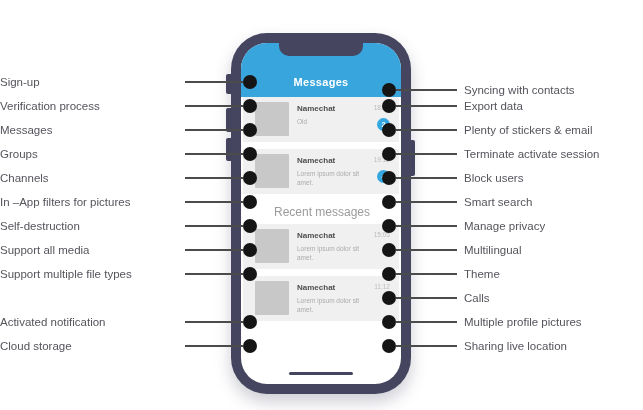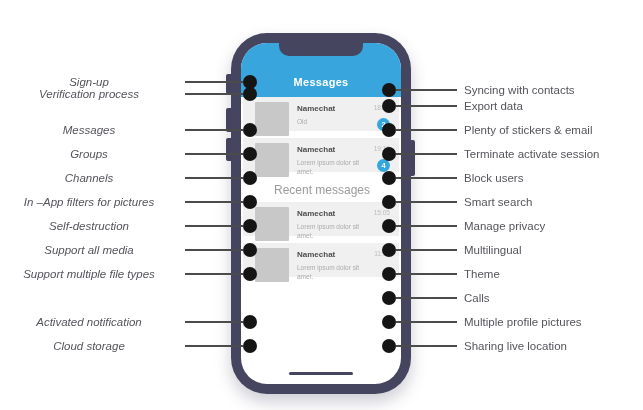--- a/index.html
+++ b/index.html
@@ -31,21 +31,21 @@
     height:54px;background:var(--header_blue,#38a5dc);
     display:flex;align-items:flex-end;justify-content:center;padding-bottom:9px;
     box-sizing:border-box;
   }
   .app-title{color:#fff;font-size:11px;font-weight:bold;letter-spacing:.3px;}
   .section-heading{
     margin:8px 10px 5px 12px;font-size:12px;color:#9b9b9b;
   }
   .section-heading.recent{margin-top:11px;text-align:center;}
   .chat-row{
-    position:relative;height:34px;margin:0 2px 7px 2px;background:var(--row_gray,#f0f0f1);
+    position:relative;height:45px;margin:0 2px 7px 2px;background:var(--row_gray,#f0f0f1);
   }
   .avatar{position:absolute;left:12px;top:5px;width:34px;height:34px;background:var(--avatar_gray,#c8c8c8);border-radius:1px;}
   .chat-name{position:absolute;left:54px;top:7px;font-size:8px;font-weight:bold;color:#4e4e50;}
   .chat-msg{position:absolute;left:54px;top:20px;width:66px;font-size:6.5px;line-height:1.45;color:#ababab;}
   .chat-time{position:absolute;right:9px;top:7px;font-size:6.5px;color:#bdbdbd;}
   .badge{
     position:absolute;right:9px;top:21px;width:13px;height:13px;border-radius:50%;
     background:var(--badge_blue,#35a7e0);color:#fff;font-size:7.5px;font-weight:bold;
     display:flex;align-items:center;justify-content:center;
   }
@@ -56,21 +56,21 @@
 
   
   .feature{
     position:absolute;height:20px;display:flex;align-items:center;z-index:3;
   }
   .feature.left{left:0;width:257px;}
   .feature.right{left:382px;width:261px;}
   .flabel{
     flex:1;font-size:11.5px;color:#54545c;white-space:nowrap;
   }
-  .feature.left  .flabel{text-align:center;padding-right:7px;font-style:italic;}
+  .feature.left  .flabel{text-align:left;padding-right:7px;}
   .feature.right .flabel{text-align:left;padding-left:7px;}
   .fline{height:1.4px;background:#4b4b4b;flex:0 0 auto;}
   .feature.left  .fline{width:58px;}
   .feature.right .fline{width:61px;}
   .fdot{
     flex:0 0 auto;width:14px;height:14px;border-radius:50%;
     background:var(--dot_black,#151515);
   }
 </style>
 </head>
@@ -125,21 +125,21 @@
     </div>
 
     <div class="home-bar"></div>
   </div>
 
   <div class="feature left" style="top:72px">
       <span class="flabel">Sign-up</span>
       <span class="fline"></span>
       <span class="fdot"></span>
     </div>
-  <div class="feature left" style="top:84px">
+  <div class="feature left" style="top:96px">
       <span class="flabel">Verification process</span>
       <span class="fline"></span>
       <span class="fdot"></span>
     </div>
   <div class="feature left" style="top:120px">
       <span class="flabel">Messages</span>
       <span class="fline"></span>
       <span class="fdot"></span>
     </div>
   <div class="feature left" style="top:144px">

